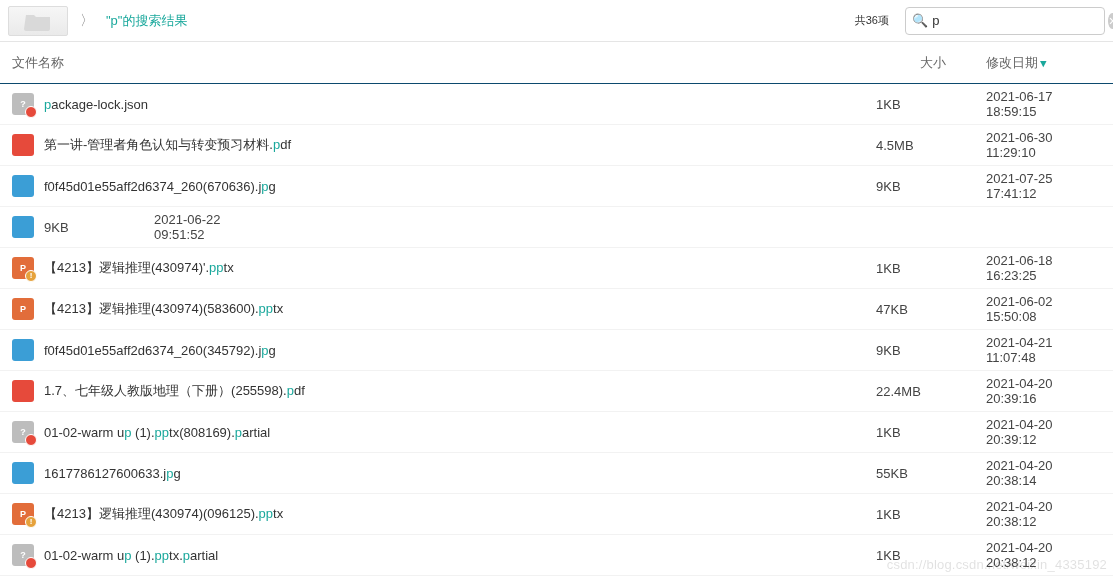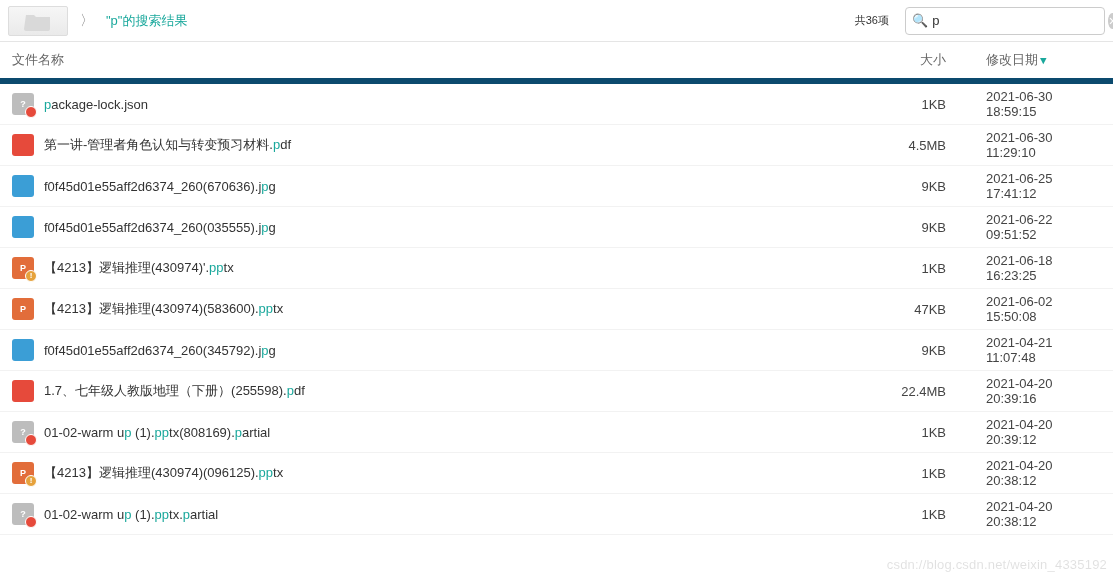--- a/index.html
+++ b/index.html
@@ -83,21 +83,21 @@
       text-align: center;
       cursor: pointer;
     }
 
     
     .columns {
       display: flex;
       align-items: center;
       height: 42px;
       padding: 0 12px;
-      border-bottom: 6px solid #0c4a6e;
+      border-bottom: 1px solid #0c4a6e;
       color: #666;
       font-size: 13px;
       background: #fff;
     }
     .columns .col-name { flex: 1; }
     .columns .col-size { width: 70px; text-align: right; }
     .columns .col-date { width: 155px; text-align: left; padding-left: 40px; position: relative; font-family: Liberation Mono, monospace; }
     .columns .col-date .sort-arrow { color: #1aa89c; margin-left: 2px; font-size: 11px; }
 
     
@@ -150,21 +150,21 @@
       text-align: center;
       color: #fff;
     }
     .row .fname {
       flex: 1;
       white-space: nowrap;
       overflow: hidden;
       text-overflow: ellipsis;
     }
     .row .fname .hl { color: #1aa89c; }
-    .row .fsize { width: 70px; text-align: right; color: #444; }
+    .row .fsize { width: 70px; text-align: left; color: #444; }
     .row .fdate { width: 155px; text-align: left; padding-left: 40px; color: #444; font-variant-numeric: tabular-nums; }
 
     .watermark {
       position: absolute;
       right: 6px;
       bottom: 6px;
       color: rgba(0,0,0,0.12);
       font-size: 13px;
       pointer-events: none;
       letter-spacing: 0.2px;
@@ -199,37 +199,36 @@
   <div class="col-date">
     <span>修改日期</span><span class="sort-arrow">▼</span>
   </div>
 </div>
 
 <div class="file-list" id="file-list">
     <div class="row">
       <div class="icon unknown badge">?</div>
       <div class="fname"><span class="hl">p</span><span>ackage-lock.json</span></div>
       <div class="fsize">1KB</div>
-      <div class="fdate">2021-06-30 18:59:15</div>
+      <div class="fdate">2021-06-17 18:59:15</div>
     </div>
     <div class="row">
       <div class="icon pdf"></div>
       <div class="fname"><span>第一讲-管理者角色认知与转变预习材料.</span><span class="hl">p</span><span>df</span></div>
       <div class="fsize">4.5MB</div>
       <div class="fdate">2021-06-30 11:29:10</div>
     </div>
     <div class="row">
       <div class="icon img"></div>
       <div class="fname"><span>f0f45d01e55aff2d6374_260(670636).j</span><span class="hl">p</span><span>g</span></div>
       <div class="fsize">9KB</div>
-      <div class="fdate">2021-06-25 17:41:12</div>
-    </div>
-    <div class="row">
-      <div class="icon img"></div>
-      <div class="fname"><span>f0f45d01e55aff2d6374_260(035555).j</span><span class="hl">p</span><span>g</span></div>
+      <div class="fdate">2021-07-25 17:41:12</div>
+    </div>
+    <div class="row">
+      <div class="icon img"></div>
       <div class="fsize">9KB</div>
       <div class="fdate">2021-06-22 09:51:52</div>
     </div>
     <div class="row">
       <div class="icon ppt badge-warn">P</div>
       <div class="fname"><span>【4213】逻辑推理(430974)'.</span><span class="hl">pp</span><span>tx</span></div>
       <div class="fsize">1KB</div>
       <div class="fdate">2021-06-18 16:23:25</div>
     </div>
     <div class="row">
@@ -250,20 +249,26 @@
       <div class="fsize">22.4MB</div>
       <div class="fdate">2021-04-20 20:39:16</div>
     </div>
     <div class="row">
       <div class="icon unknown badge">?</div>
       <div class="fname"><span>01-02-warm u</span><span class="hl">p</span><span> (1).</span><span class="hl">pp</span><span>tx(808169).</span><span class="hl">p</span><span>artial</span></div>
       <div class="fsize">1KB</div>
       <div class="fdate">2021-04-20 20:39:12</div>
     </div>
     <div class="row">
+      <div class="icon img"></div>
+      <div class="fname"><span>1617786127600633.j</span><span class="hl">p</span><span>g</span></div>
+      <div class="fsize">55KB</div>
+      <div class="fdate">2021-04-20 20:38:14</div>
+    </div>
+    <div class="row">
       <div class="icon ppt badge-warn">P</div>
       <div class="fname"><span>【4213】逻辑推理(430974)(096125).</span><span class="hl">pp</span><span>tx</span></div>
       <div class="fsize">1KB</div>
       <div class="fdate">2021-04-20 20:38:12</div>
     </div>
     <div class="row">
       <div class="icon unknown badge">?</div>
       <div class="fname"><span>01-02-warm u</span><span class="hl">p</span><span> (1).</span><span class="hl">pp</span><span>tx.</span><span class="hl">p</span><span>artial</span></div>
       <div class="fsize">1KB</div>
       <div class="fdate">2021-04-20 20:38:12</div>

